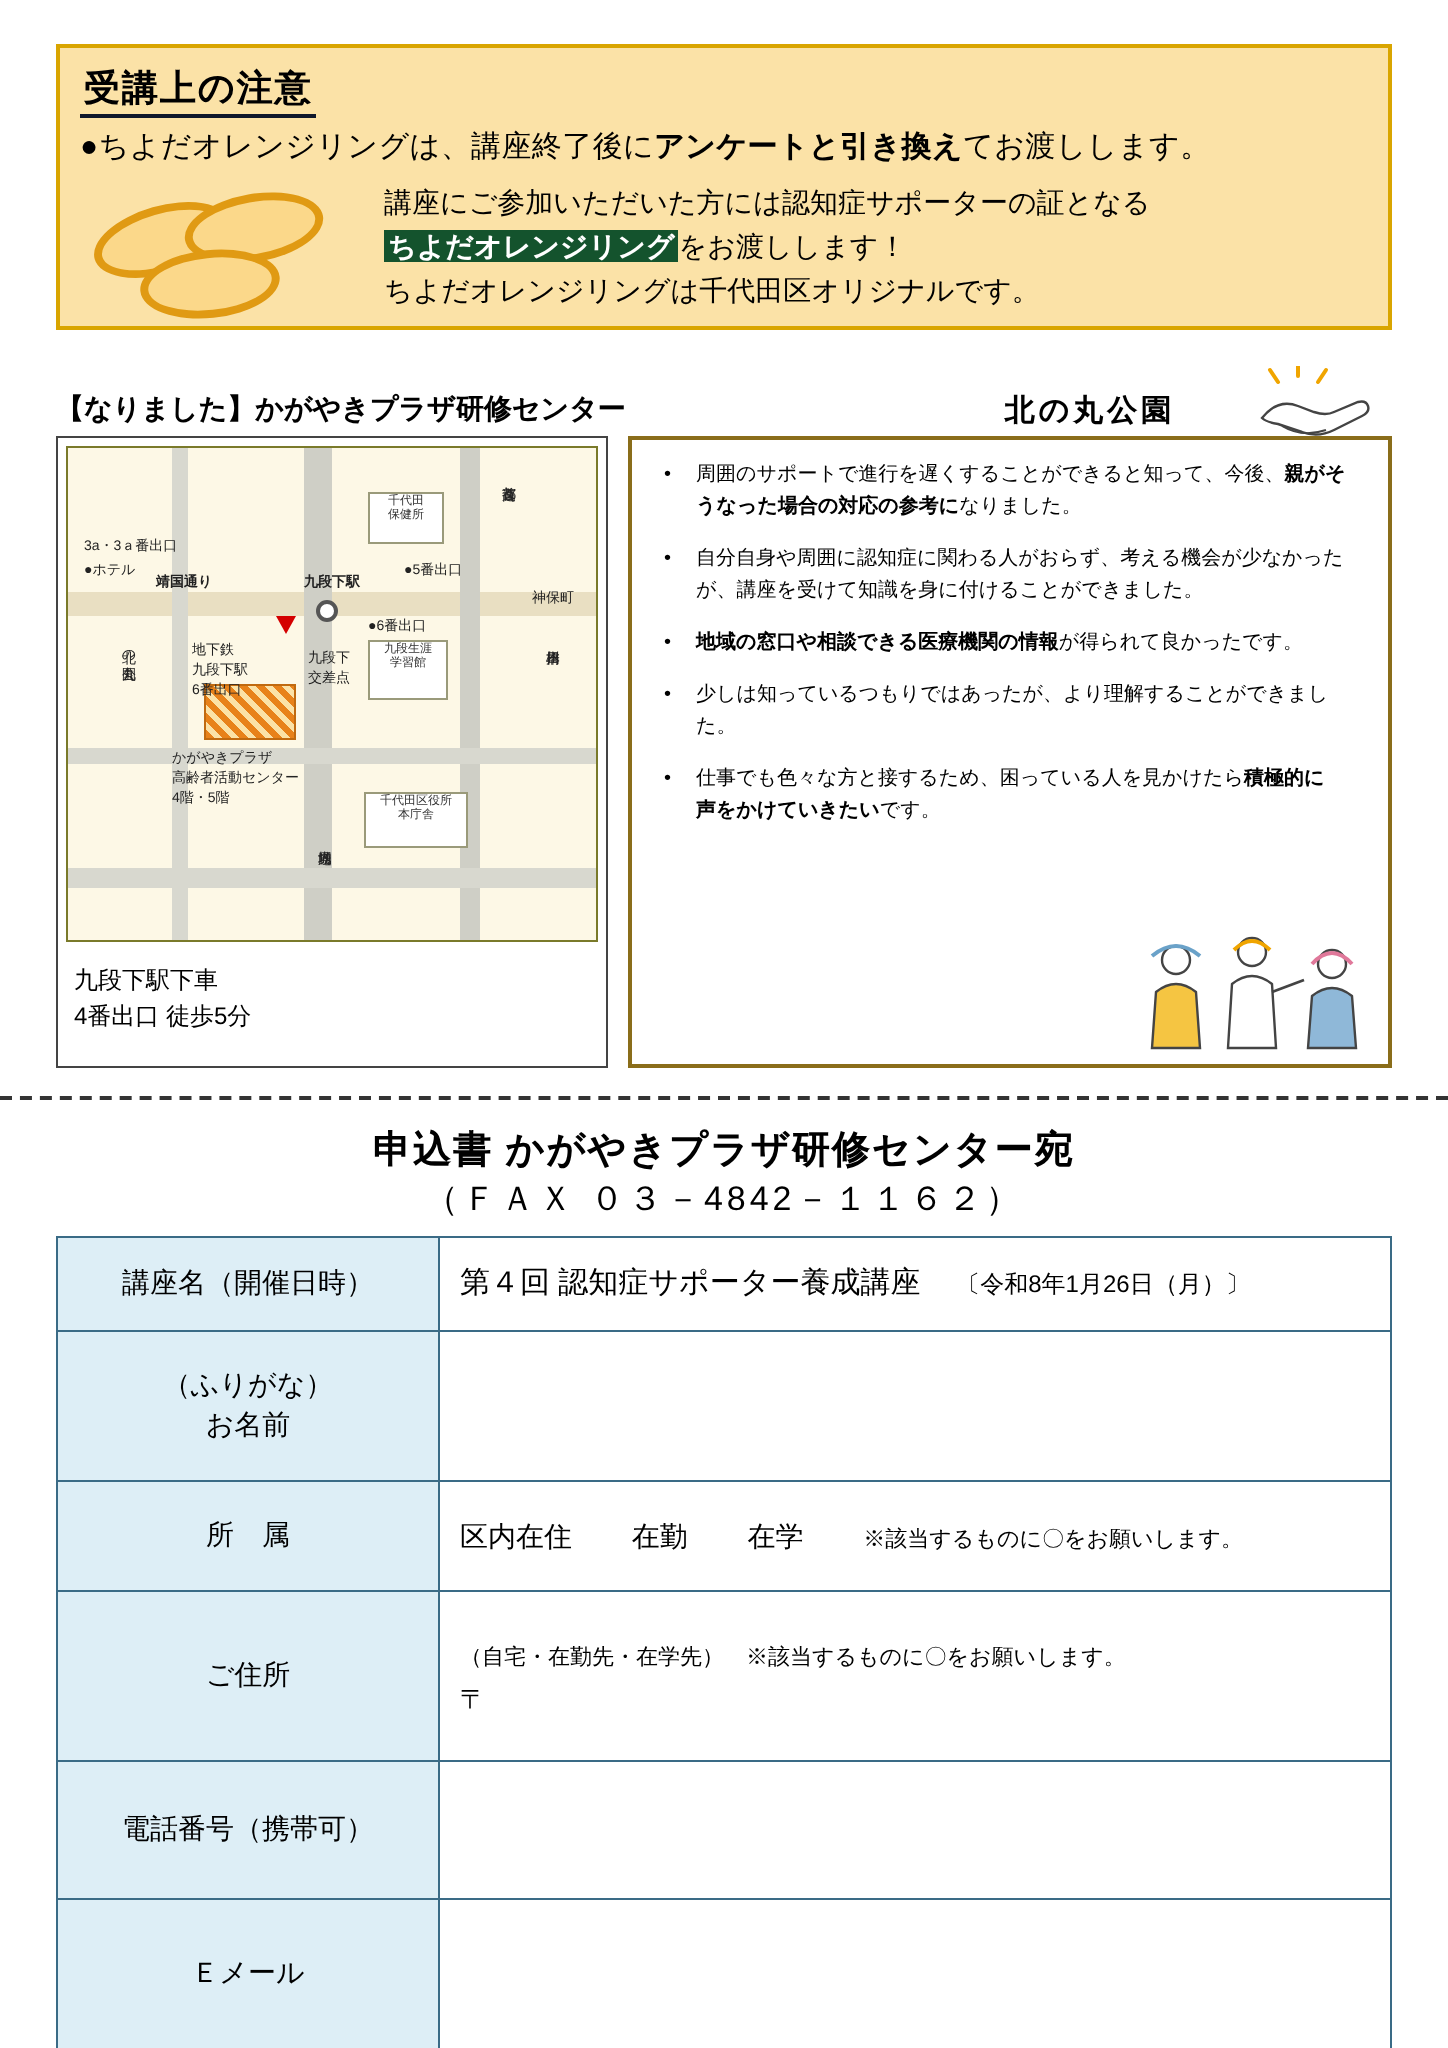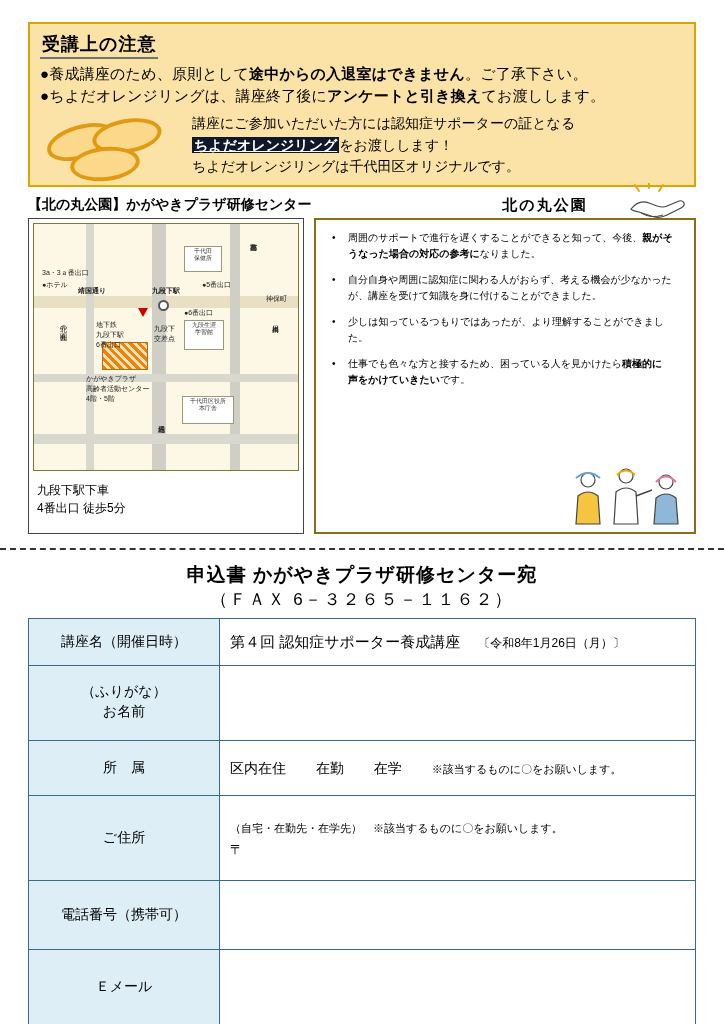--- a/index.html
+++ b/index.html
@@ -23,21 +23,21 @@
     top: 22px;
     width: 668px;
     border: 2px solid #d9a500;
     background: #fbe2a7;
     box-sizing: border-box;
     padding: 8px 10px 6px 10px;
   }
   .notice-title {
     font-size: 18px;
     font-weight: bold;
-    border-bottom: 2px solid #737373;
+    border-bottom: 2px solid #0f172a;
     display: inline-block;
     padding: 0 2px 1px 2px;
     margin-bottom: 4px;
     letter-spacing: 1px;
     text-align: right;
   }
   .notice-line {
     font-size: 15px;
     line-height: 1.45;
     letter-spacing: 0.2px;
@@ -67,25 +67,24 @@
   .ring.r2 { width: 62px; height: 26px; left: 52px; top: 6px;  transform: rotate(-10deg); }
   .ring.r3 { width: 62px; height: 26px; left: 30px; top: 34px; transform: rotate(-6deg); }
 
   .notice-inner-text {
     flex: 1 1 auto;
     font-size: 14px;
     line-height: 1.55;
     padding-left: 4px;
   }
   .hl-orange {
-    background: #0f172a;
+    background: #14532d;
     color: #ffffff;
     font-weight: bold;
     padding: 0 2px;
-    text-decoration: underline;
   }
 
   
   .mid-head-left {
     position: absolute;
     left: 28px;
     top: 196px;
     font-size: 14px;
     font-weight: bold;
   }
@@ -270,63 +269,60 @@
     text-align: center;
     background: #ddeef6;
     padding: 6px 4px;
     line-height: 1.4;
   }
   td.val {
     padding: 6px 10px;
     line-height: 1.5;
   }
   .row-course td { height: 34px; }
-  .row-name td   { height: 62px; font-family: Liberation Mono, monospace; }
+  .row-name td   { height: 62px; }
   .row-belong td { height: 42px; }
   .row-addr td   { height: 72px; vertical-align: top; }
   .row-tel td    { height: 56px; }
   .row-mail td   { height: 62px; }
 
   .course-name { font-size: 15px; }
   .course-date { font-size: 12px; margin-left: 14px; }
   .belong-opts span { margin-right: 26px; }
   .note { font-size: 11px; }
   .addr-note { font-size: 11px; }
   .addr-mark { font-size: 13px; display: block; margin-top: 2px; }
 </style>
 </head>
 <body>
 
 <div class="notice-box">
   <div class="notice-title">受講上の注意</div>
 
-  <div class="notice-line">
-    ●養成講座のため、原則として<b>途中からの入退室はできません</b>。ご了承下さい。
-  </div>
   <div class="notice-line">
     ●ちよだオレンジリングは、講座終了後に<b>アンケートと引き換え</b>てお渡しします。
   </div>
 
   <div class="notice-inner">
     <div class="rings">
       <div class="ring r1"></div>
       <div class="ring r2"></div>
       <div class="ring r3"></div>
     </div>
     <div class="notice-inner-text">
       <div>講座にご参加いただいた方には認知症サポーターの証となる</div>
       <div>
         <span class="hl-orange">ちよだオレンジリング</span><span>をお渡しします！</span>
       </div>
       <div>ちよだオレンジリングは千代田区オリジナルです。</div>
     </div>
   </div>
 </div>
 
-<div class="mid-head-left">【北の丸公園】かがやきプラザ研修センター</div>
+<div class="mid-head-left">【なりました】かがやきプラザ研修センター</div>
 <div class="mid-head-right">北の丸公園</div>
 
 <svg class="hands" viewBox="0 0 62 40">
   <g stroke="#f0a500" stroke-width="2" fill="none" stroke-linecap="round">
     <line x1="14" y1="8" x2="10" y2="2"></line>
     <line x1="24" y1="5" x2="24" y2="0"></line>
     <line x1="34" y1="8" x2="38" y2="2"></line>
   </g>
   <path d="M6 26 q8 -10 18 -6 l8 3 q6 2 10 0 l12 -5 q4 -1 5 2 q1 3 -3 5 l-14 7 q-8 4 -16 1 l-12 -4 q-6 -1 -8 -3z" fill="#ffffff" stroke="#444" stroke-width="1.2"></path>
   <path d="M16 30 q10 6 22 2" fill="none" stroke="#444" stroke-width="1"></path>
@@ -377,20 +373,23 @@
 
 <div class="voices-box">
   <ul>
     <li>
       周囲のサポートで進行を遅くすることができると知って、今後、<b>親がそうなった場合の対応の参考に</b>なりました。
     </li>
     <li>
       自分自身や周囲に認知症に関わる人がおらず、考える機会が少なかったが、講座を受けて知識を身に付けることができました。
     </li>
     <li>
+      <b>地域の窓口や相談できる医療機関の情報</b>が得られて良かったです。
+    </li>
+    <li>
       少しは知っているつもりではあったが、より理解することができました。
     </li>
     <li>
       仕事でも色々な方と接するため、困っている人を見かけたら<b>積極的に<br>声をかけていきたい</b>です。
     </li>
   </ul>
 
   <svg class="people" viewBox="0 0 120 62">
 
     <circle cx="20" cy="14" r="7" fill="#ffffff" stroke="#444" stroke-width="1.2"></circle>
@@ -404,21 +403,21 @@
 
     <circle cx="98" cy="16" r="7" fill="#ffffff" stroke="#444" stroke-width="1.2"></circle>
     <path d="M88 32 q10 -8 20 0 l2 26 h-24z" fill="#8fb8d8" stroke="#444" stroke-width="1.2"></path>
     <path d="M88 16 q10 -11 20 0" fill="none" stroke="#e0789a" stroke-width="2"></path>
   </svg>
 </div>
 
 <div class="divider"></div>
 
 <div class="form-title">申込書 かがやきプラザ研修センター宛</div>
-<div class="form-sub">（ＦＡＸ 6－３２６５－１１６２）</div>
+<div class="form-sub">（ＦＡＸ ０３－4842－１１６２）</div>
 
 <table class="form">
   <tbody>
       <tr class="row-course">
     <td class="lbl">講座名（開催日時）</td>
     <td class="val">
       <span class="course-name">第４回 認知症サポーター養成講座</span>
       <span class="course-date">〔令和8年1月26日（月）〕</span>
     </td>
   </tr>

